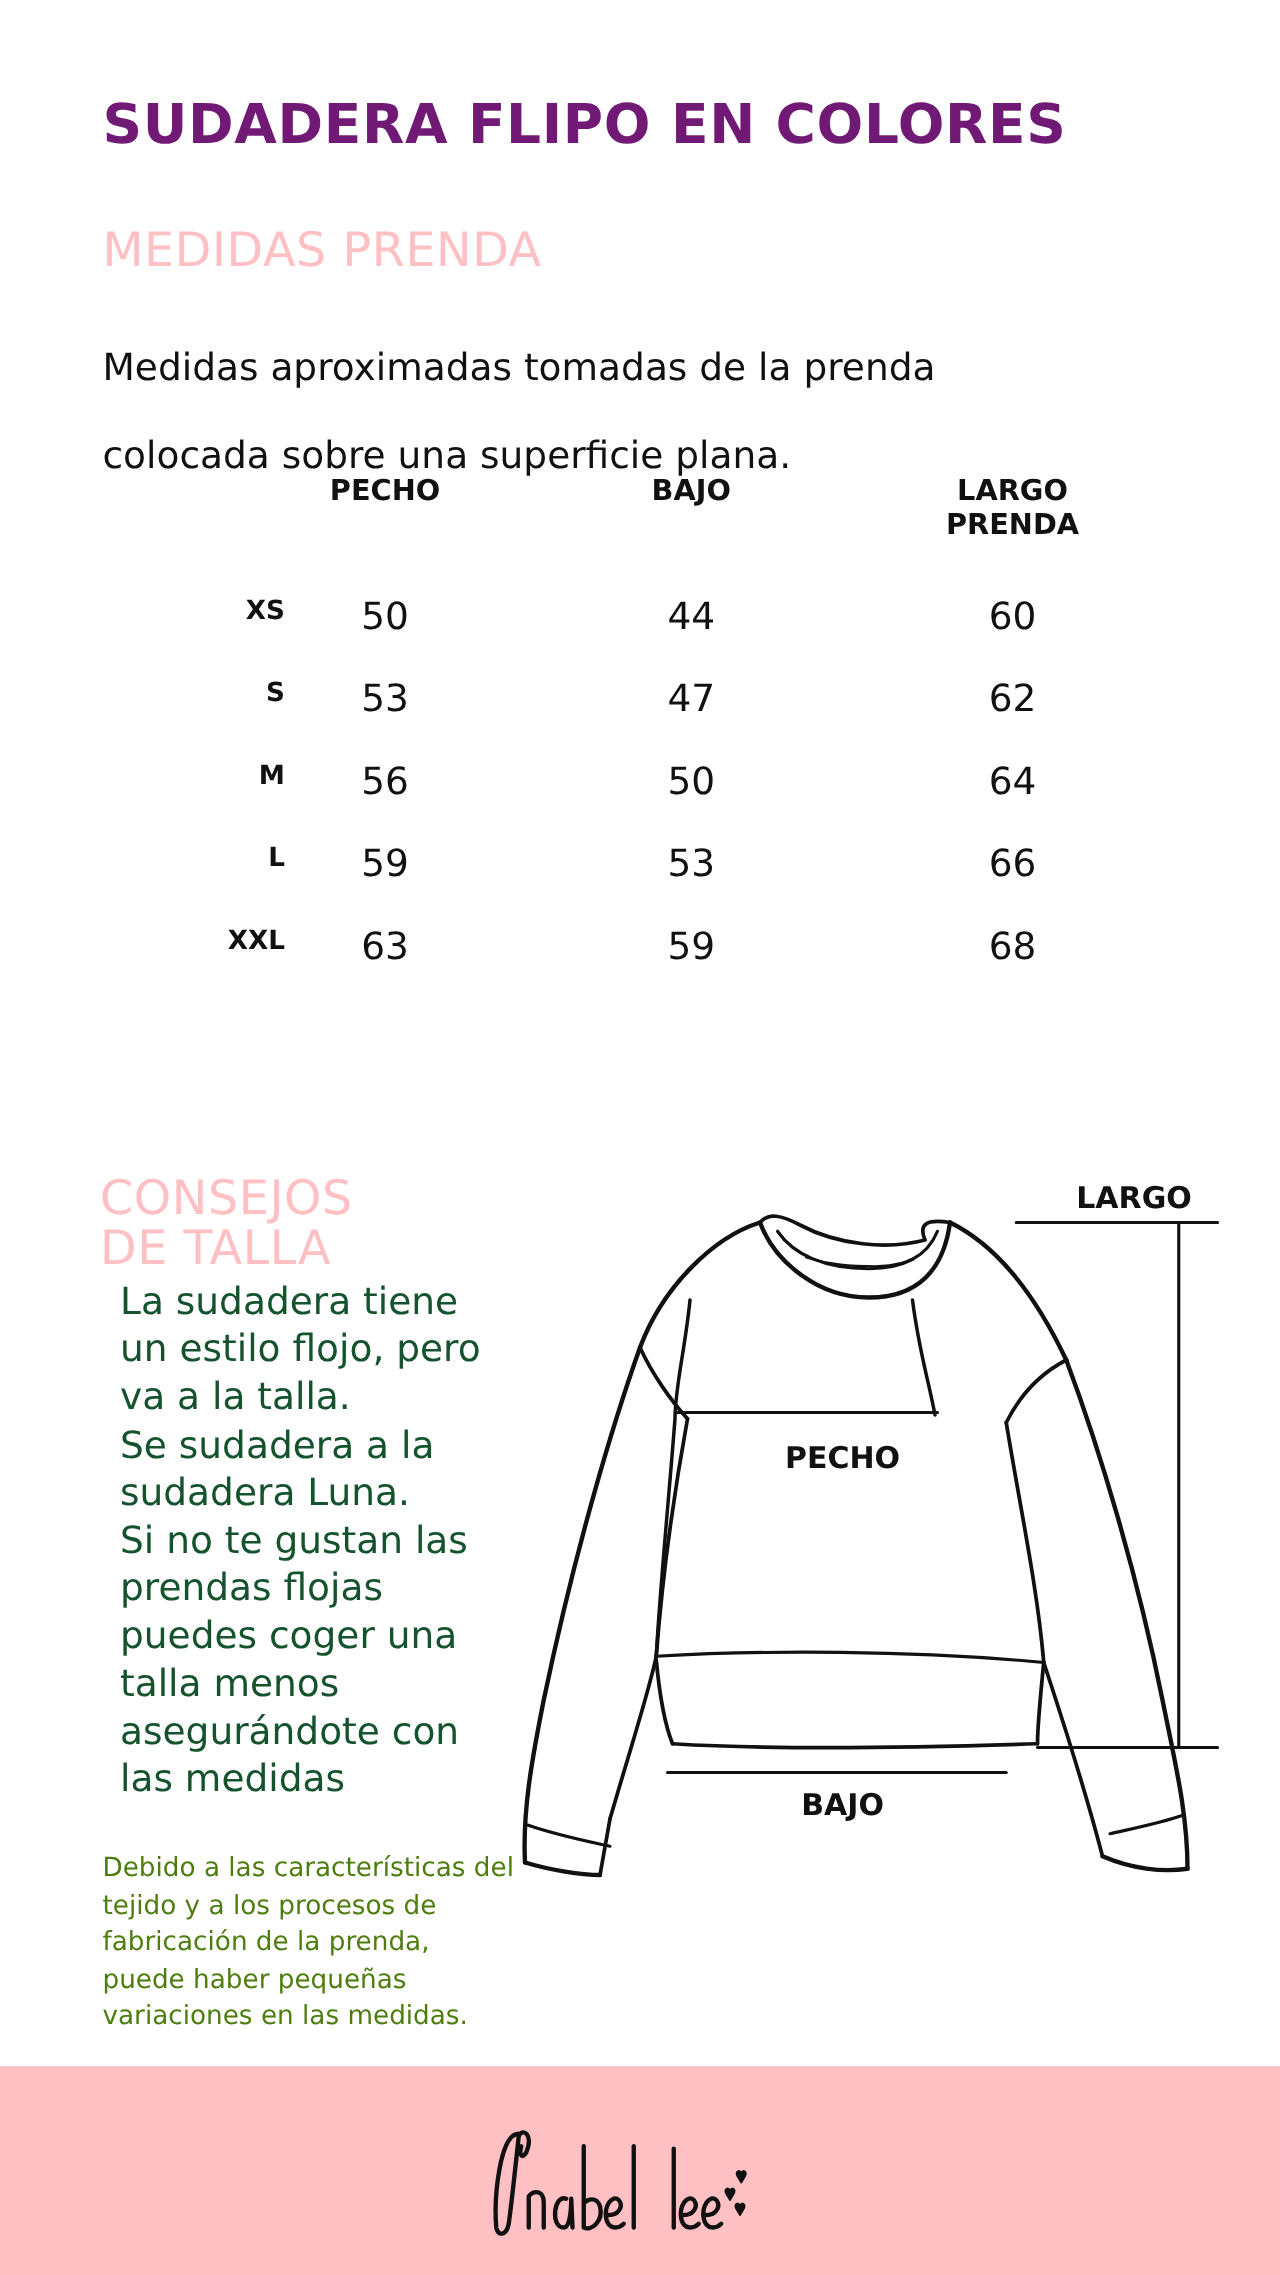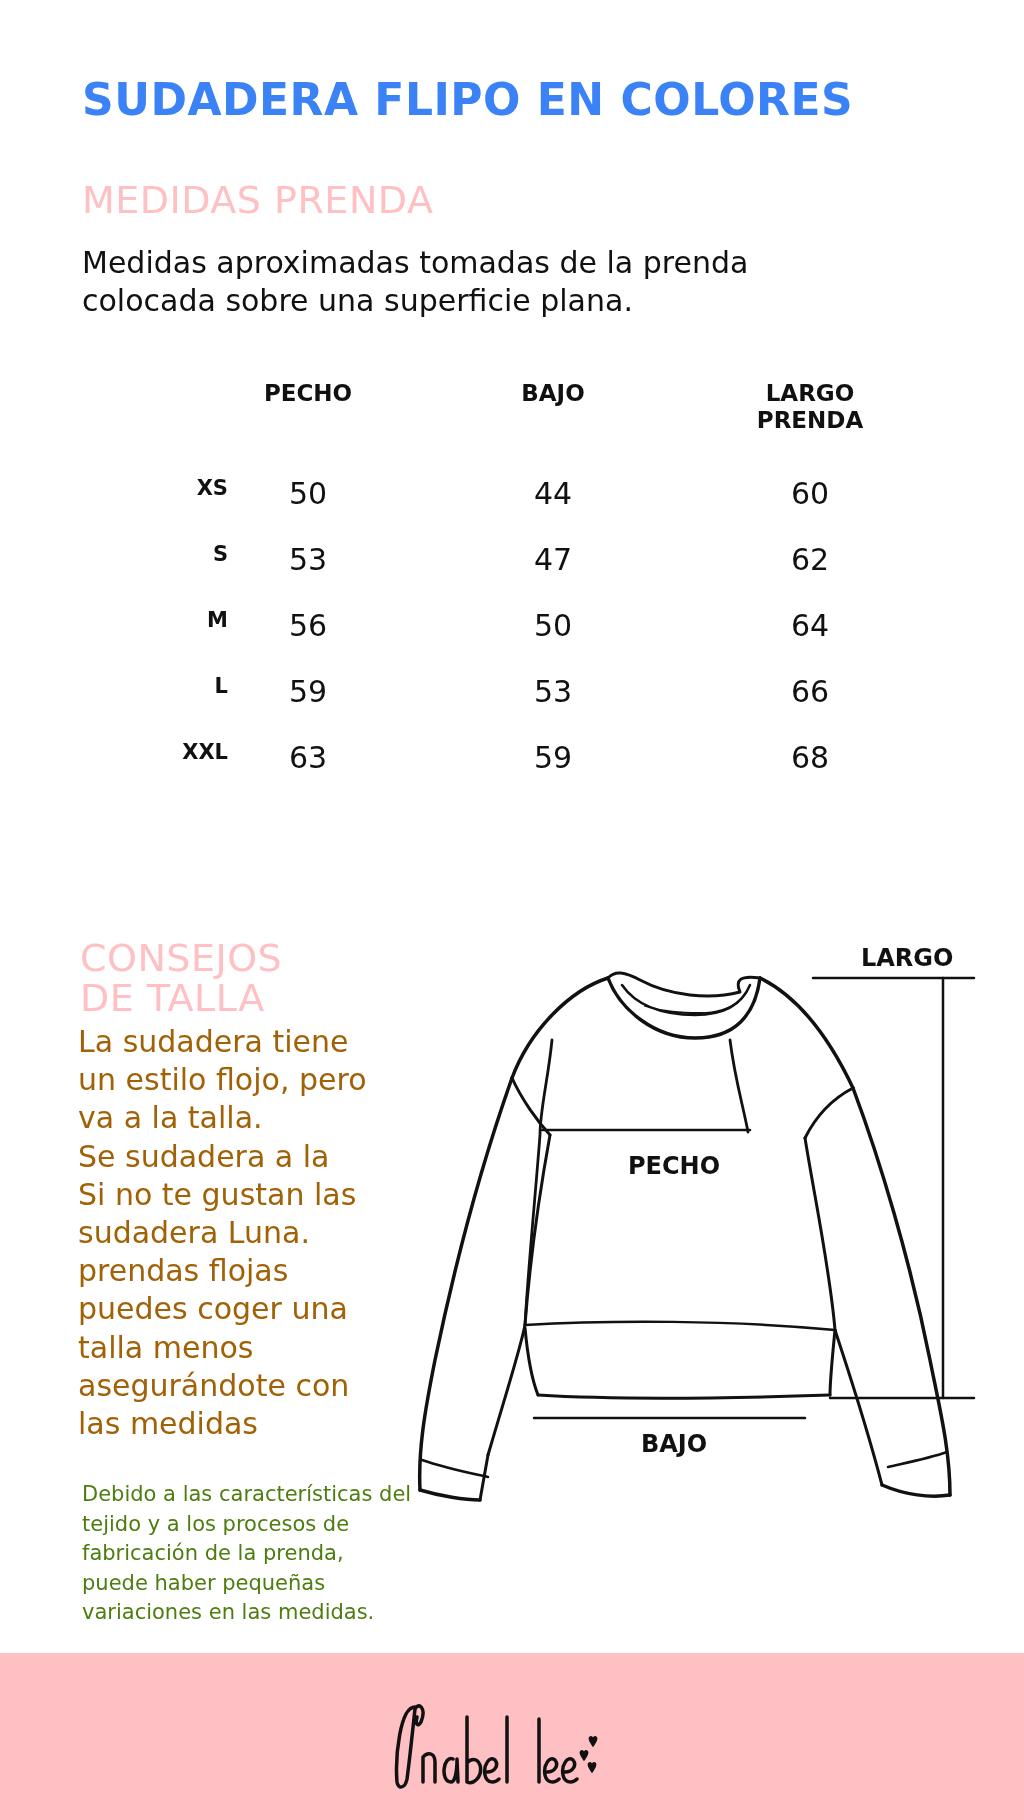--- a/index.html
+++ b/index.html
@@ -1,35 +1,35 @@
 <!DOCTYPE html>
 <html><head>
 <meta charset="utf-8">
 <style>
   html, body { margin: 0; padding: 0; background: #ffffff; }
   body { width: 1024px; height: 1820px; position: relative; overflow: hidden;
          font-family: "DejaVu Sans", sans-serif; color: #111; }
   .abs { position: absolute; }
-  .title { left: 82px; top: 74px; font-size: 44px; font-weight: bold; letter-spacing: 0.5px; color: #3b82f6; white-space: nowrap; }
+  .title { left: 82px; top: 74px; font-size: 44px; font-weight: bold; letter-spacing: 0.5px; color: #701a75; white-space: nowrap; }
   .section-h { color: #ffc0c3; font-weight: normal; font-size: 38px; line-height: 40px; letter-spacing: 0.5px; }
   .h-medidas { left: 82px; top: 180px; }
   .intro { left: 82px; top: 244px; font-size: 30px; line-height: 38px; color: #111; font-weight: normal; }
-  .intro span { display: block; white-space: nowrap; }
+  .intro span { display: block; white-space: nowrap; margin-top: 32px; }
   table.sizes { position: absolute; left: 78px; top: 380px; border-collapse: collapse; }
   table.sizes th { font-size: 23px; font-weight: bold; line-height: 27px; text-align: center; vertical-align: top; padding: 0; height: 96px; }
   table.sizes td { font-size: 30px; padding: 0; height: 66px; text-align: center; vertical-align: top; }
   table.sizes td.size { text-align: right; font-weight: bold; font-size: 21px; }
   .col-size { width: 150px; }
   .col-pecho { width: 160px; }
   .col-gap1 { width: 85px; }
   .col-bajo { width: 160px; }
   .col-gap2 { width: 97px; }
   .col-largo { width: 160px; }
   .h-consejos { left: 80px; top: 918px; margin-top: 20px; }
-  .consejos-body { left: 78px; top: 1023px; font-size: 30px; line-height: 38.2px; color: #a16207; }
+  .consejos-body { left: 96px; top: 1023px; font-size: 30px; line-height: 38.2px; color: #14532d; }
   .consejos-body span, .note span { display: block; white-space: nowrap; }
   .note { left: 82px; top: 1480px; font-size: 21px; line-height: 29.5px; color: #4d7c0f; }
   .diagram { left: 410px; top: 940px; width: 600px; height: 580px; }
   .dlabel { font-weight: bold; font-size: 24px; color: #111; position: absolute; }
   .footer { left: 0; top: 1653px; width: 1024px; height: 167px; background: #ffc0c3; }
   .logo { position: absolute; left: 385px; top: 44px; width: 260px; height: 100px; }
 </style>
 </head>
 <body>
 
@@ -103,22 +103,22 @@
 <div class="abs section-h h-consejos">
   <div>CONSEJOS</div>
   <div>DE TALLA</div>
 </div>
 
 <div class="abs consejos-body">
   <span>La sudadera tiene</span>
   <span>un estilo flojo, pero</span>
   <span>va a la talla.</span>
   <span>Se sudadera a la</span>
+  <span>sudadera Luna.</span>
   <span>Si no te gustan las</span>
-  <span>sudadera Luna.</span>
   <span>prendas flojas</span>
   <span>puedes coger una</span>
   <span>talla menos</span>
   <span>asegurándote con</span>
   <span>las medidas</span>
 </div>
 
 <div class="abs note">
   <span>Debido a las características del</span>
   <span>tejido y a los procesos de</span>

